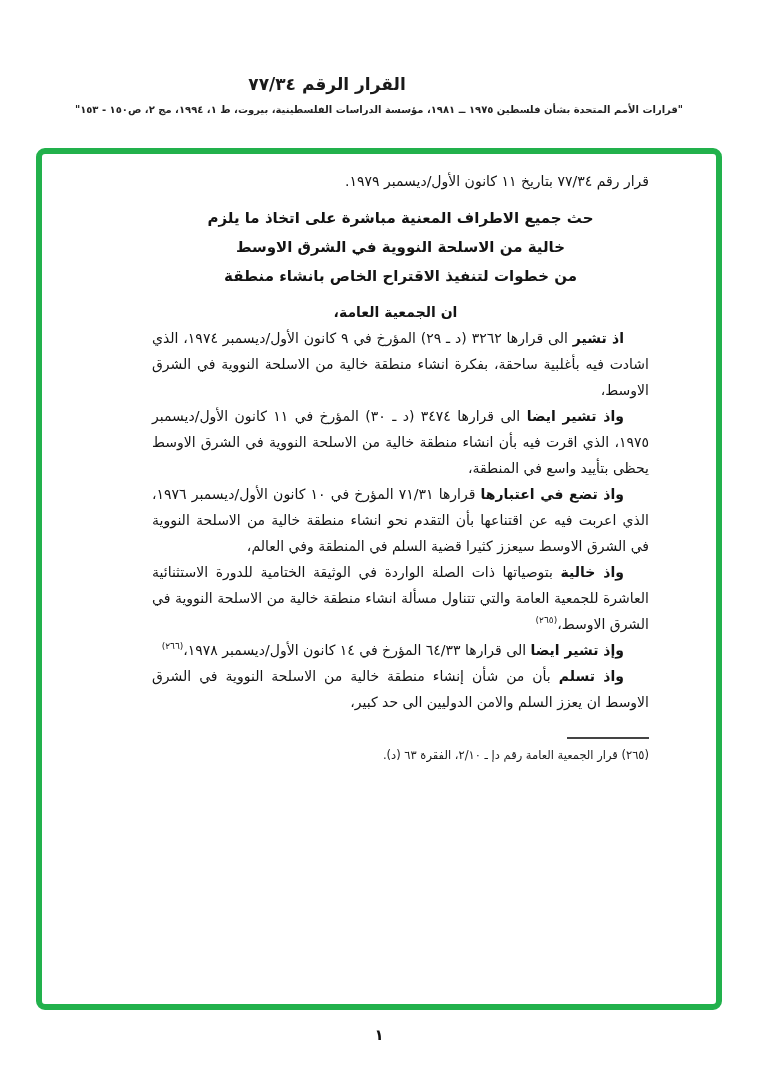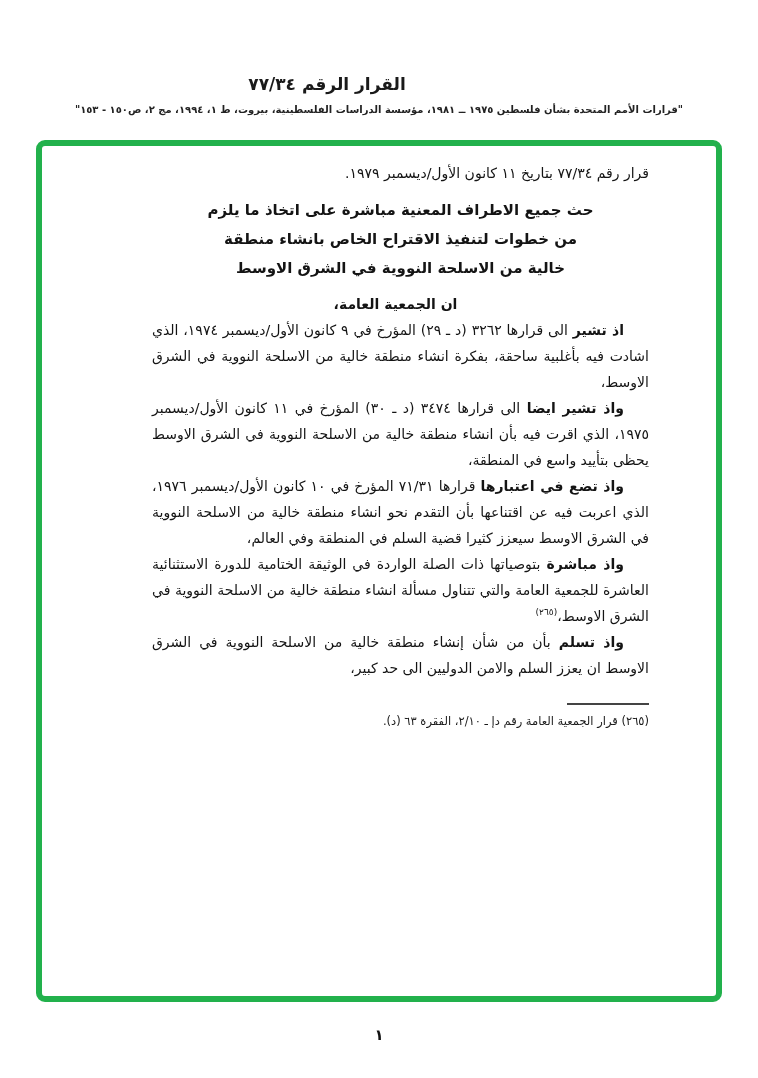--- a/index.html
+++ b/index.html
@@ -16,21 +16,21 @@
     text-align:center;direction:rtl;
     font-size:17px;font-weight:bold;color:#1a1a1a;
     letter-spacing:0;
   }
   .source{
     position:absolute;top:104px;left:0;width:758px;
     text-align:center;direction:rtl;
     font-size:10px;font-weight:bold;color:#222;
   }
   .annotation-box{
-    position:absolute;top:140px;left:36px;
+    position:absolute;top:148px;left:36px;
     width:686px;height:862px;
     box-sizing:border-box;
     border:6px solid #22b14c;
     border-radius:9px;
     background:transparent;
   }
   .content{
     position:relative;
     direction:rtl;
     box-sizing:border-box;
@@ -77,22 +77,22 @@
 
   <div class="source">"قرارات الأمم المتحدة بشأن فلسطين ١٩٧٥ ــ ١٩٨١، مؤسسة الدراسات الفلسطينية، بيروت، ط ١، ١٩٩٤، مج ٢، ص١٥٠ - ١٥٣"</div>
 
   <div class="annotation-box">
     <div class="content">
 
       <p class="intro">قرار رقم ٧٧/٣٤ بتاريخ ١١ كانون الأول/ديسمبر ١٩٧٩.</p>
 
       <div class="heading">
         <div>حث جميع الاطراف المعنية مباشرة على اتخاذ ما يلزم</div>
+        <div>خالية من الاسلحة النووية في الشرق الاوسط</div>
         <div>من خطوات لتنفيذ الاقتراح الخاص بانشاء منطقة</div>
-        <div>خالية من الاسلحة النووية في الشرق الاوسط</div>
       </div>
 
       <p class="opening">ان الجمعية العامة،</p>
 
       <p class="para">
         <b>اذ تشير</b>
         <span>الى قرارها ٣٢٦٢ (د ـ ٢٩) المؤرخ في ٩ كانون الأول/ديسمبر ١٩٧٤، الذي اشادت فيه بأغلبية ساحقة، بفكرة انشاء منطقة خالية من الاسلحة النووية في الشرق الاوسط،</span>
       </p>
 
       <p class="para">
@@ -100,24 +100,28 @@
         <span>الى قرارها ٣٤٧٤ (د ـ ٣٠) المؤرخ في ١١ كانون الأول/ديسمبر ١٩٧٥، الذي اقرت فيه بأن انشاء منطقة خالية من الاسلحة النووية في الشرق الاوسط يحظى بتأييد واسع في المنطقة،</span>
       </p>
 
       <p class="para">
         <b>واذ تضع في اعتبارها</b>
         <span>قرارها ٧١/٣١ المؤرخ في ١٠ كانون الأول/ديسمبر ١٩٧٦، الذي اعربت فيه عن اقتناعها بأن التقدم نحو انشاء منطقة خالية من الاسلحة النووية في الشرق الاوسط سيعزز كثيرا قضية السلم في المنطقة وفي العالم،</span>
       </p>
 
 
       <p class="para">
-        <b>واذ مباشرة</b>
+        <b>واذ خالية</b>
         <span>بتوصياتها ذات الصلة الواردة في الوثيقة الختامية للدورة الاستثنائية العاشرة للجمعية العامة والتي تتناول مسألة انشاء منطقة خالية من الاسلحة النووية في الشرق الاوسط،</span><sup>(٢٦٥)</sup>
       </p>
 
+      <p class="para">
+        <b>وإذ تشير ايضا</b>
+        <span>الى قرارها ٦٤/٣٣ المؤرخ في ١٤ كانون الأول/ديسمبر ١٩٧٨،</span><sup>(٢٦٦)</sup>
+      </p>
 
       <p class="para">
         <b>واذ تسلم</b>
         <span>بأن من شأن إنشاء منطقة خالية من الاسلحة النووية في الشرق الاوسط ان يعزز السلم والامن الدوليين الى حد كبير،</span>
       </p>
 
       <hr class="fnsep">
 
       <div class="footnotes">
         <p class="fn">

